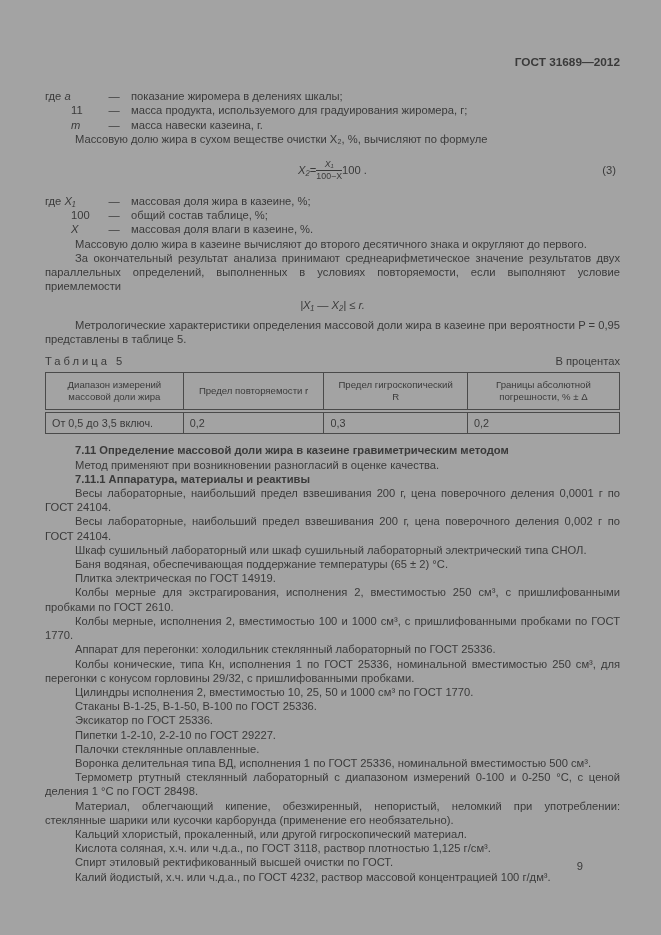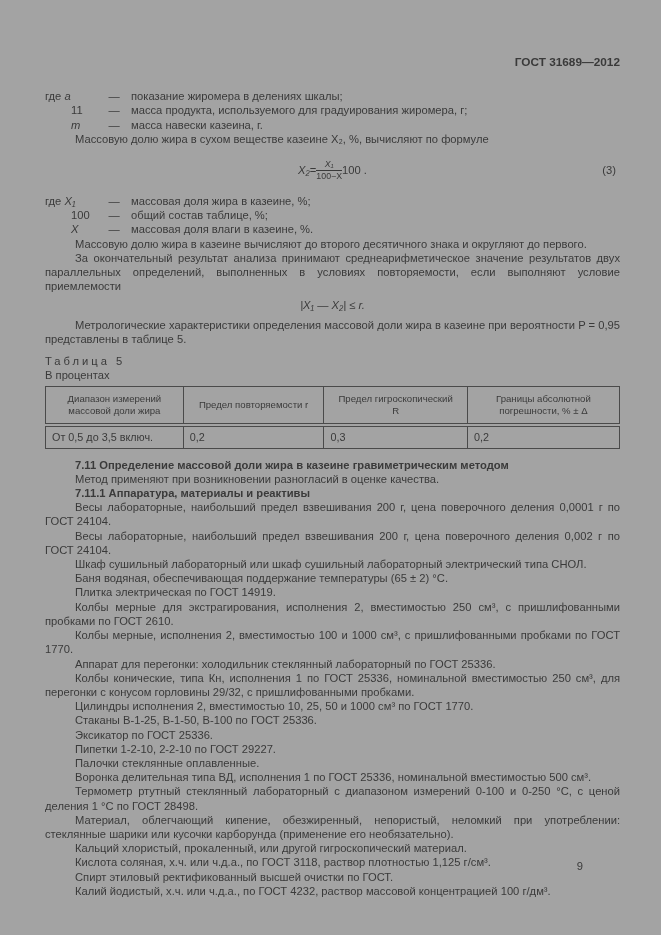--- a/index.html
+++ b/index.html
@@ -37,21 +37,21 @@
     height:30px;
     display:flex;align-items:center;justify-content:center;
   }
   .formula-body{display:flex;align-items:center;gap:0;}
   .frac{display:inline-block;text-align:center;font-size:8.8px;line-height:10px;vertical-align:middle;}
   .frac .num{display:block;border-bottom:1px solid #3a3a3a;padding:0 3px 1px 3px;}
   .frac .den{display:block;padding-top:0;}
   .eq-number{position:absolute;right:4px;top:50%;transform:translateY(-50%);}
   .condition{ text-align:center;margin:5px 0 5px 0;text-indent:0;}
   
-  .table-caption-row{display:flex;justify-content:space-between;margin:8px 0 4px 0;flex-direction:column;}
+  .table-caption-row{display:flex;justify-content:space-between;margin:8px 0 4px 0;}
   .table-caption{letter-spacing:3px;}
   .t5{width:100%;border-collapse:collapse;border:1px solid #4a4a4a;}
   .t5 th{
     border:1px solid #4a4a4a;
     border-bottom:4px double #4a4a4a;
     font-weight:normal;
     font-size:9.6px;line-height:12px;
     padding:6px 10px;text-align:center;vertical-align:middle;
   }
   .t5 td{
@@ -81,21 +81,21 @@
       <span class="def-dash">—</span>
       <span class="def-text">масса продукта, используемого для градуирования жиромера, г;</span>
     </div>
     <div class="def-row">
       <span class="def-term indent"><span></span><span class="var">m</span></span>
       <span class="def-dash">—</span>
       <span class="def-text">масса навески казеина, г.</span>
     </div>
   </div>
 
-  <p class="para">Массовую долю жира в сухом веществе казеине X₂, %, вычисляют по формуле</p>
+  <p class="para">Массовую долю жира в сухом веществе очистки X₂, %, вычисляют по формуле</p>
 
   <div class="formula-block">
     <span class="formula-body">
       <span class="var">X₂</span>
       <span>=</span>
       <span class="frac">
         <span class="num var">X₁</span>
         <span class="den">100−X</span>
       </span>
       <span>100 .</span>

